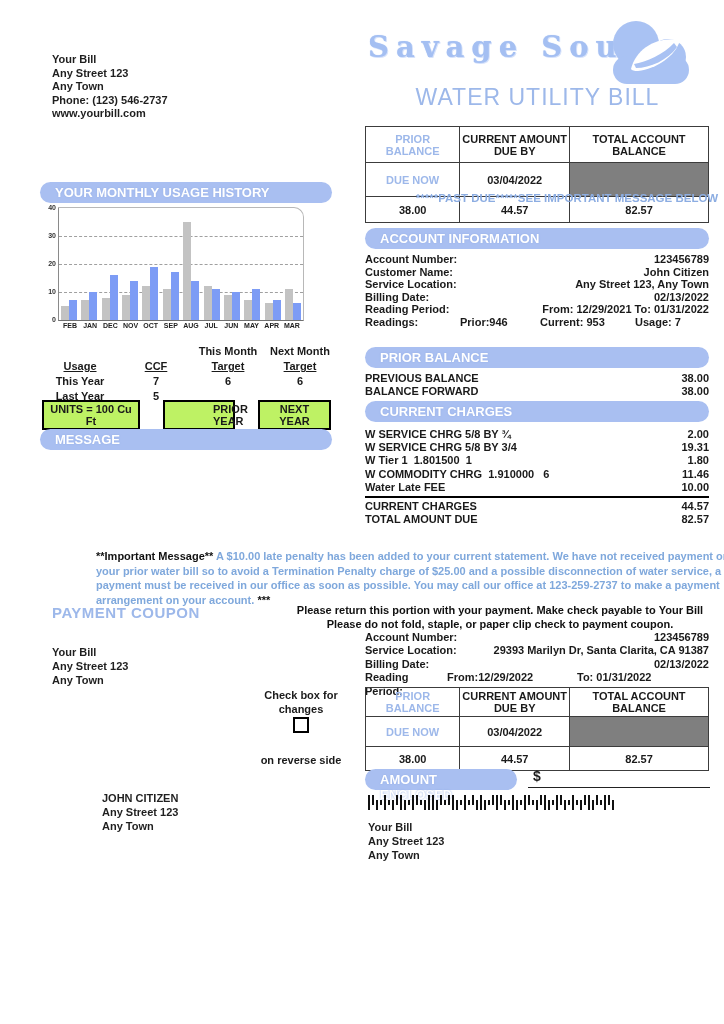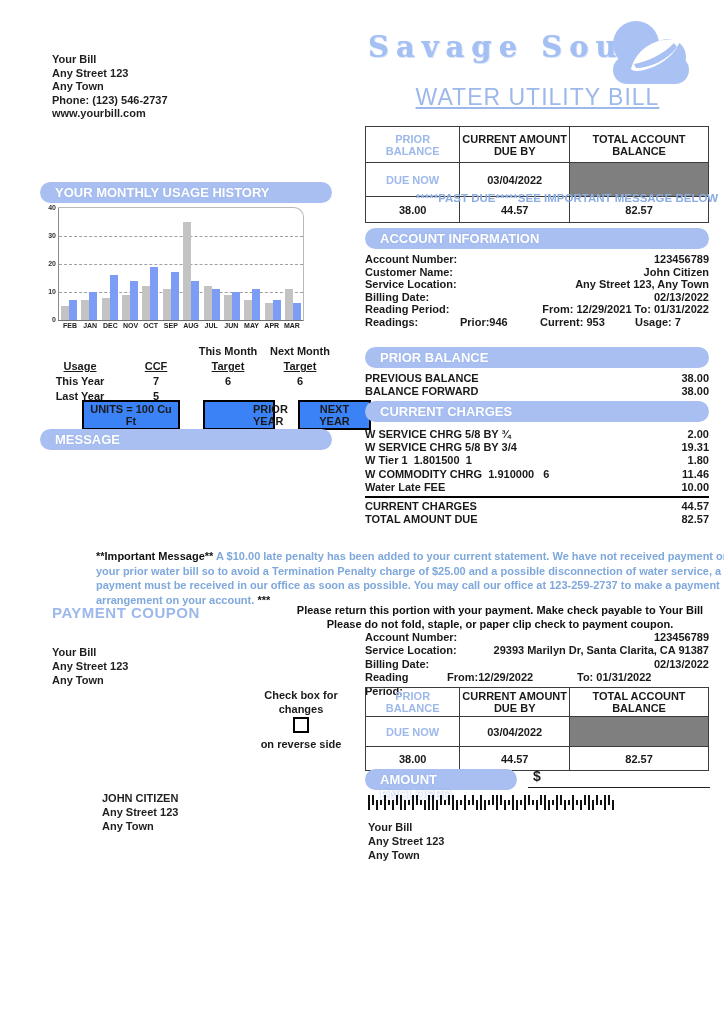--- a/index.html
+++ b/index.html
@@ -52,21 +52,21 @@
   .bar-group { display:flex; align-items:flex-end; }
   .bar { width:8px; }
   .xlabels { margin-left:18px; display:flex; justify-content:space-between; padding:1px 2px 0 2px; }
   .xlabels span { font-size:7px; font-weight:700; color:#222; width:20px; text-align:center; }
 
   
   .usage-grid { display:grid; grid-template-columns:80px 72px 72px 72px; font-size:11px;
     font-weight:700; text-align:center; line-height:15px; }
   .u-underline { text-decoration:underline; }
   .boxed { border:2px solid #000; font-size:11px; font-weight:700; text-align:center;
-    padding:1px 4px; background:#3b82f6;margin-left:40px; }
+    padding:1px 4px; background:#bef264; }
 
   
   .imp { font-size:11px; line-height:14.5px; font-weight:700; color:#7fa8dc;margin-left:44px; }
   .imp b { color:#111; }
   .coupon-title { font-size:15px; font-weight:700; color:#9db8ea; letter-spacing:0.5px; }
   .coupon-notes { font-size:11px; font-weight:700; text-align:center; line-height:14px; color:#111; }
 
   .checkbox-area { font-size:11px; font-weight:700; text-align:center; line-height:14px; }
   .checkbox { width:16px; height:16px; border:2px solid #000; margin:1px auto 4px auto; background:#fff; }
 
@@ -94,21 +94,21 @@
   <div class="abs logo-text" style="left:368px; top:30px;">Savage Soul</div>
   <svg class="abs" style="left:598px; top:12px;" width="98" height="80" viewBox="0 0 98 80">
     <g fill="#a9c2f3">
       <circle cx="38" cy="32" r="23"></circle>
       <circle cx="70" cy="45" r="18"></circle>
       <rect x="15" y="44" width="76" height="28" rx="14"></rect>
     </g>
     <path fill="#ffffff" d="M33,57 C38,36 60,24 82,28 C78,44 58,57 40,59 C36,59 34,58.5 33,57 Z"></path>
     <path fill="#a9c2f3" d="M36,52 C48,50 66,42 76,31 L79,35 C70,48 52,56 38,56 Z"></path>
   </svg>
-  <div class="abs doc-title" style="left:365px; top:84px; width:345px;text-decoration:underline;">WATER UTILITY BILL</div>
+  <div class="abs doc-title" style="left:365px; top:84px; width:345px;">WATER UTILITY BILL</div>
 
   <table class="btable abs" style="left:365px; top:126px;">
     <colgroup>
         <col class="c1">
         <col class="c2">
         <col class="c3">
       </colgroup>
     <tbody>
         <tr style="height:36px;">
       <td class="blue-label">PRIOR BALANCE</td>
@@ -345,21 +345,21 @@
       <span>Reading Period:</span>
       <span>From:12/29/2022</span>
       <span style="">To: 01/31/2022</span>
     </div>
   </div>
 
   <div class="abs checkbox-area" style="left:255px; top:688px; width:92px;">
     <div>Check box for</div>
     <div>changes</div>
     <div class="checkbox"></div>
-    <div style="margin-top:4px;">on reverse side</div>
+    <div style="margin-top:20px;">on reverse side</div>
   </div>
 
   <table class="btable abs" style="left:365px; top:687px;">
     <colgroup>
         <col class="c1">
         <col class="c2">
         <col class="c3">
       </colgroup>
     <tbody>
         <tr style="height:28px;">

